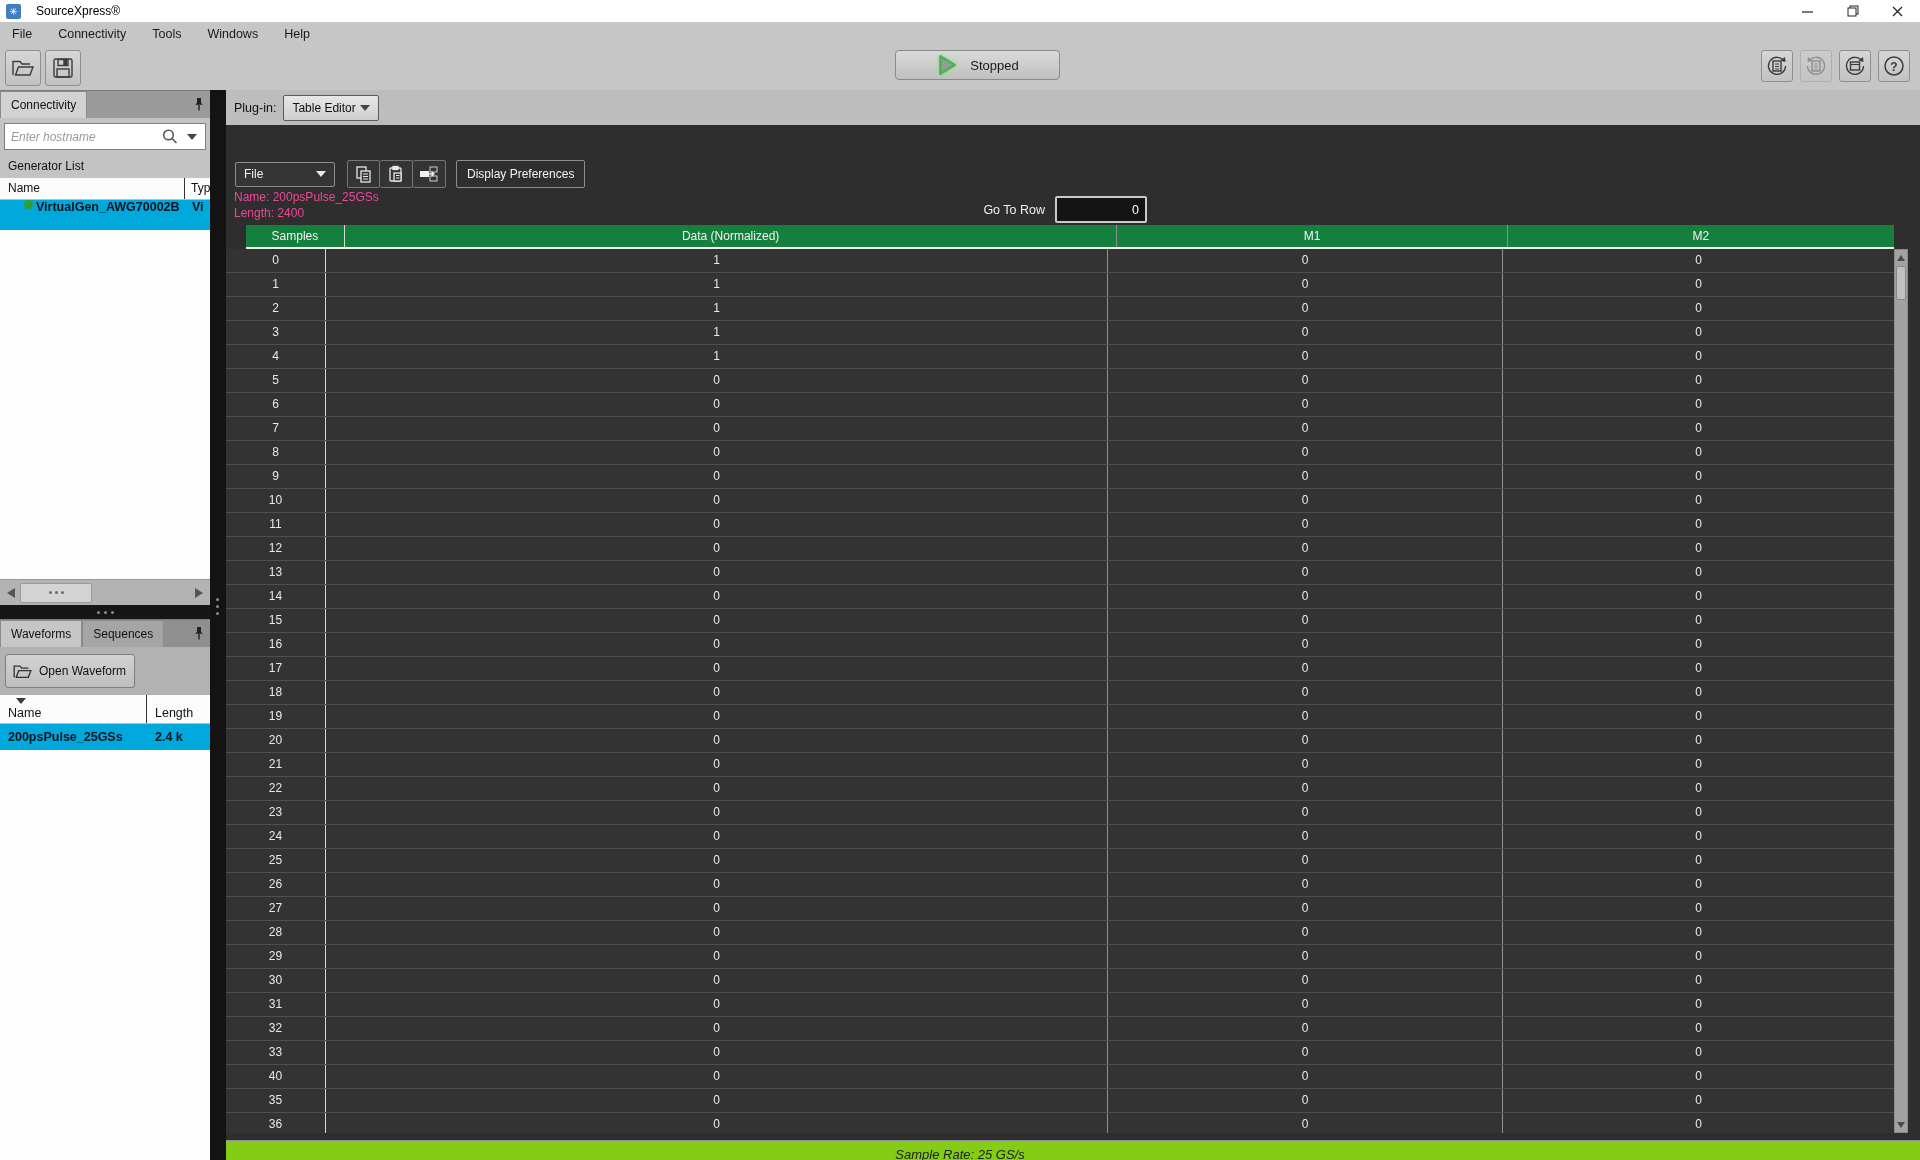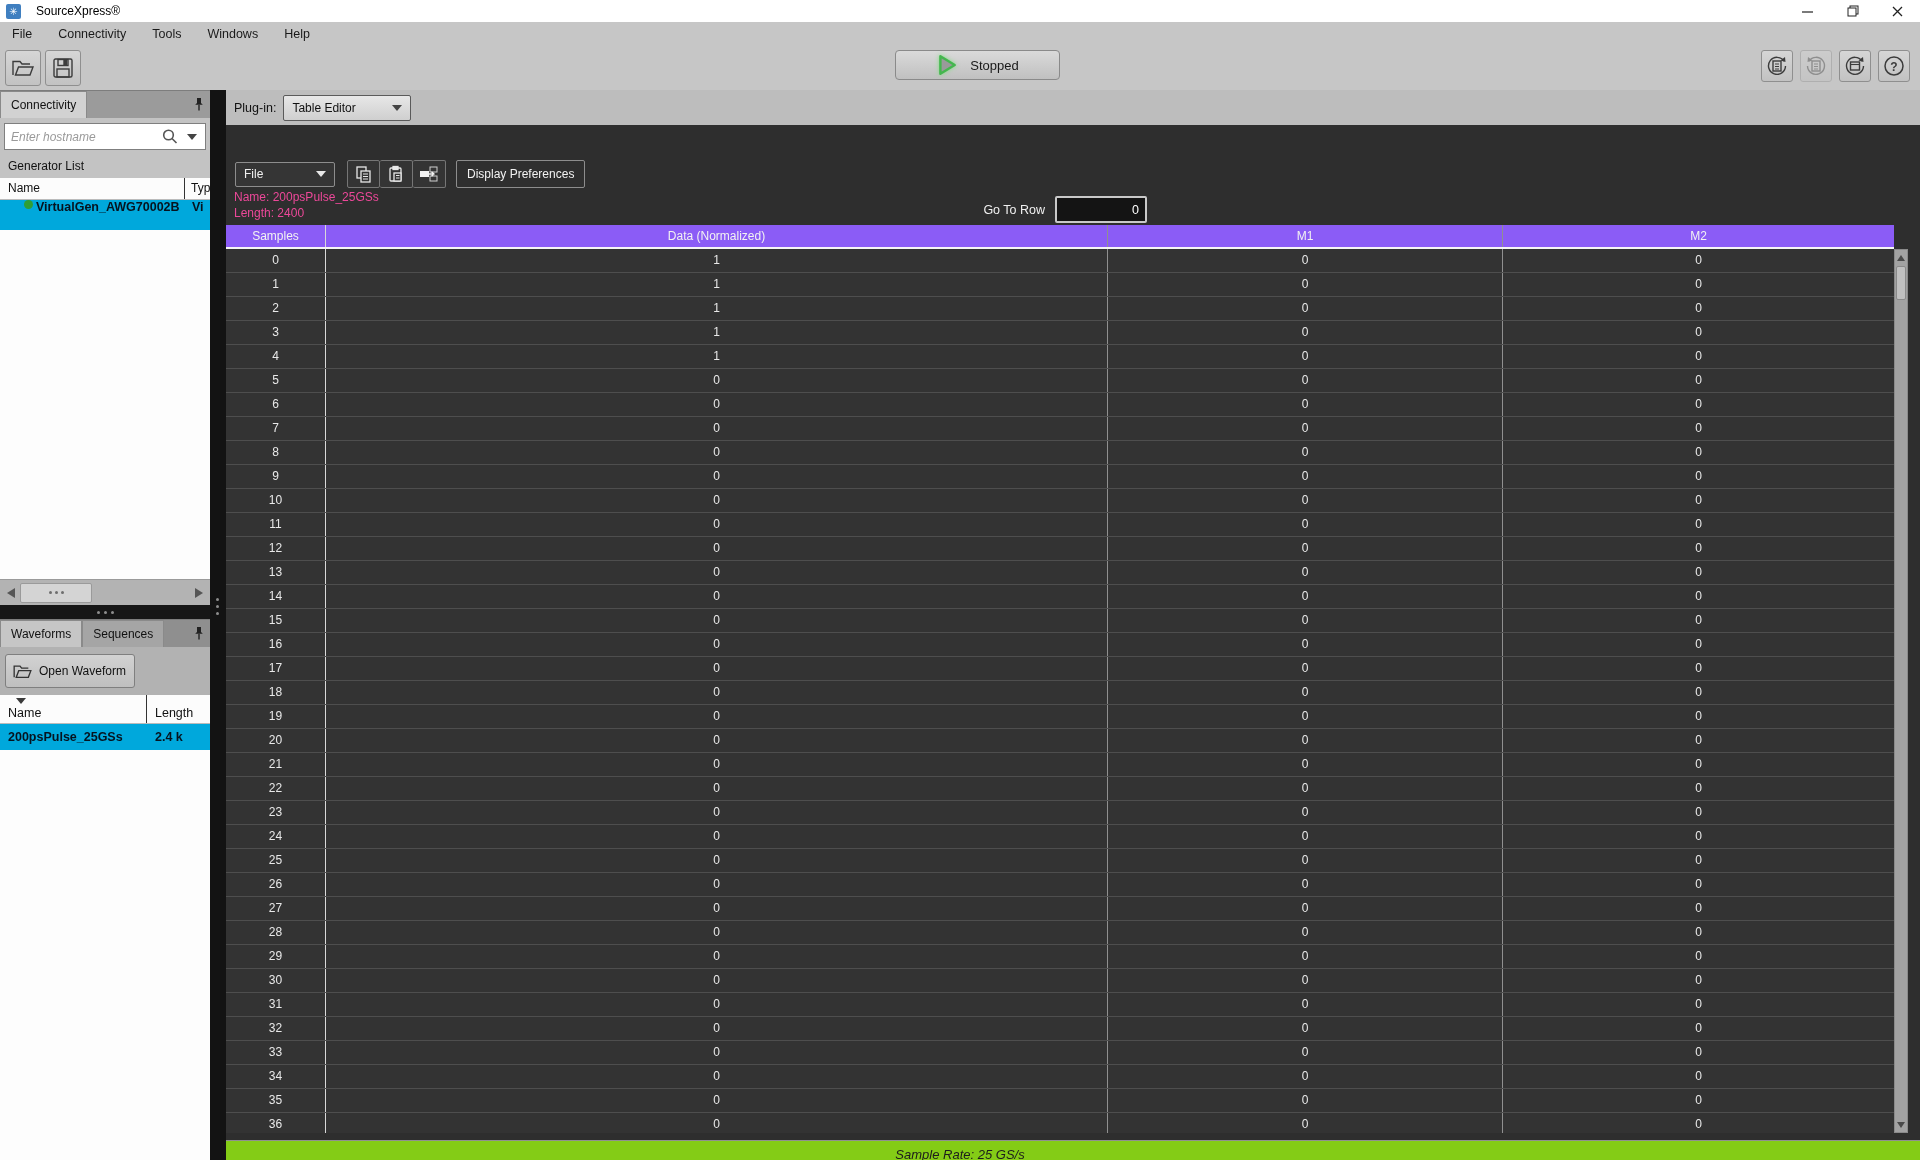--- a/index.html
+++ b/index.html
@@ -68,38 +68,38 @@
 
   .vsplit { position:absolute; left:210px; top:90px; width:16px; height:1070px; background:#131313; }
   .vsplit .dots { position:absolute; left:6px; top:508px; display:flex; flex-direction:column; gap:4px; }
 
   
   .main { position:absolute; left:226px; top:90px; width:1694px; height:1070px; background:#2e2e2e; }
   .tabstrip-m { height:27px; background:#8a8a8a; border-top:1px solid #6f6f6f; display:flex; font-size:12px; color:#101010; }
   .mtab { padding:0 9px; display:flex; align-items:center; }
   .mtab.active { background:#bdbdbd; border:1px solid #5f5f5f; border-bottom:none; }
   .pluginrow { height:35px; background:#bdbdbd; display:flex; align-items:center; padding-left:8px; gap:7px; font-size:12.5px; color:#111; }
-  .plugindd { width:128px; height:26px; background:linear-gradient(#e7e7e7,#cfcfcf); border:1px solid #5a5a5a; border-radius:2px; display:flex; align-items:center; font-size:12px; padding-left:8px; }
+  .plugindd { width:96px; height:26px; background:linear-gradient(#e7e7e7,#cfcfcf); border:1px solid #5a5a5a; border-radius:2px; display:flex; align-items:center; font-size:12px; padding-left:8px; }
   .plugindd .arrowdn { margin-left:auto; }
 
   .editor { position:absolute; left:0; top:62px; width:1694px; height:1008px; background:#2e2e2e; }
   .ed-toolbar { position:absolute; left:0; top:8px; display:flex; align-items:center; }
   .filedd { margin-left:9px; width:100px; height:25px; background:#353535; border:1px solid #8d8d8d; border-radius:2px; color:#f0f0f0; font-size:12px; display:flex; align-items:center; padding-left:8px; }
   .filedd .arrowdn { border-top-color:#e8e8e8; margin-left:auto; }
   .edicon { width:33px; height:28px; background:#343434; border:1px solid #767676; border-radius:2px; display:flex; align-items:center; justify-content:center; color:#e8e8e8; }
   .edicon + .edicon { border-left:none; }
   .icongroup { display:flex; margin-left:12px; }
   .dpbtn { margin-left:10px; height:28px; padding:0 10px; background:#2f2f2f; border:1px solid #8d8d8d; border-radius:2px; color:#f2f2f2; font-size:12px; display:flex; align-items:center; }
   .nameblock { position:absolute; left:8px; top:37px; font-size:12px; color:#ec4899; line-height:16px; }
   .gotowrap { position:absolute; left:0; top:44px; width:921px; display:flex; justify-content:flex-end; align-items:center; gap:10px; }
   .gotowrap label { color:#f0f0f0; font-size:12.5px; }
   .gotoinput { width:92px; height:27px; background:#141414; border:2px solid #c9c9c9; border-radius:2px; color:#fff; font-size:12.5px; text-align:right; padding-right:6px; font-family:"Liberation Sans",sans-serif; outline:none; }
 
   .dtable { position:absolute; left:0; top:73px; width:1668px; }
-  .thead { display:flex; height:24px; background:#8b5cf6; border-bottom:2px solid #f5f5f5; }
+  .thead { display:flex; height:24px; background:#15803d; border-bottom:2px solid #f5f5f5;margin-left:20px; }
   .thead .tcell { font-size:12px; color:#f2f2f2; line-height:22px; }
   .tbody { height:884px; overflow:hidden; }
   .trow { display:flex; height:24px; background:#333333; border-bottom:1px solid #4e4e4e; }
   .tcell { text-align:center; font-size:12px; color:#e9e9e9; line-height:23px; }
   .c-s  { width:100px; border-right:1px solid #d8d8d8; }
   .c-d  { width:782px; border-right:1px solid #909090; }
   .c-m1 { width:395px; border-right:1px solid #909090; }
   .c-m2 { width:391px; }
 
   .vscroll { position:absolute; left:1668px; top:97px; width:14px; height:884px; background:#a2a2a2; border:1px solid #8a8a8a; }
@@ -569,21 +569,21 @@
             <div class="tcell c-m1">0</div>
             <div class="tcell c-m2">0</div>
           </div>
           <div class="trow">
             <div class="tcell c-s">33</div>
             <div class="tcell c-d">0</div>
             <div class="tcell c-m1">0</div>
             <div class="tcell c-m2">0</div>
           </div>
           <div class="trow">
-            <div class="tcell c-s">34</div>
+            <div class="tcell c-s">40</div>
             <div class="tcell c-d">0</div>
             <div class="tcell c-m1">0</div>
             <div class="tcell c-m2">0</div>
           </div>
           <div class="trow">
             <div class="tcell c-s">35</div>
             <div class="tcell c-d">0</div>
             <div class="tcell c-m1">0</div>
             <div class="tcell c-m2">0</div>
           </div>

